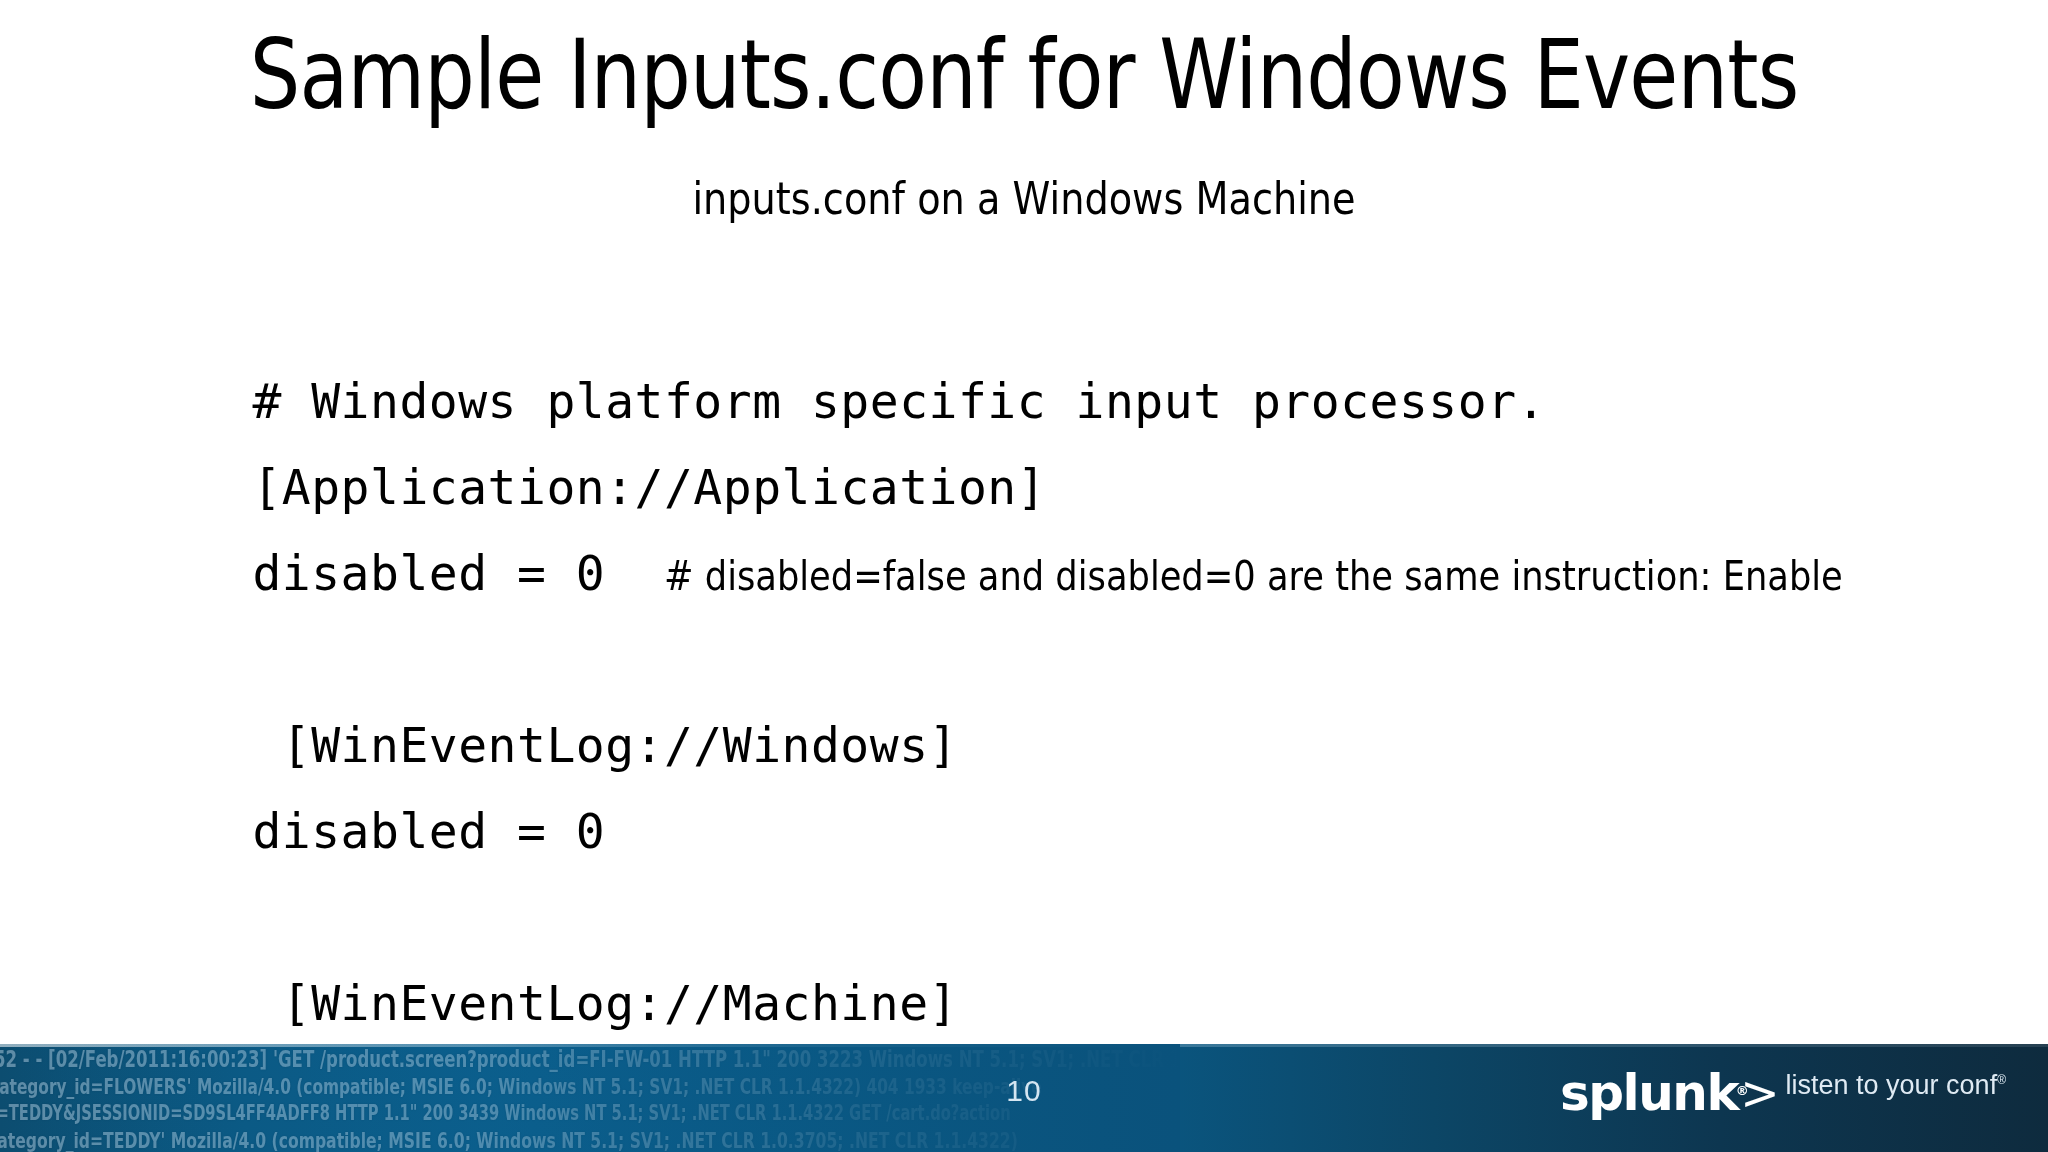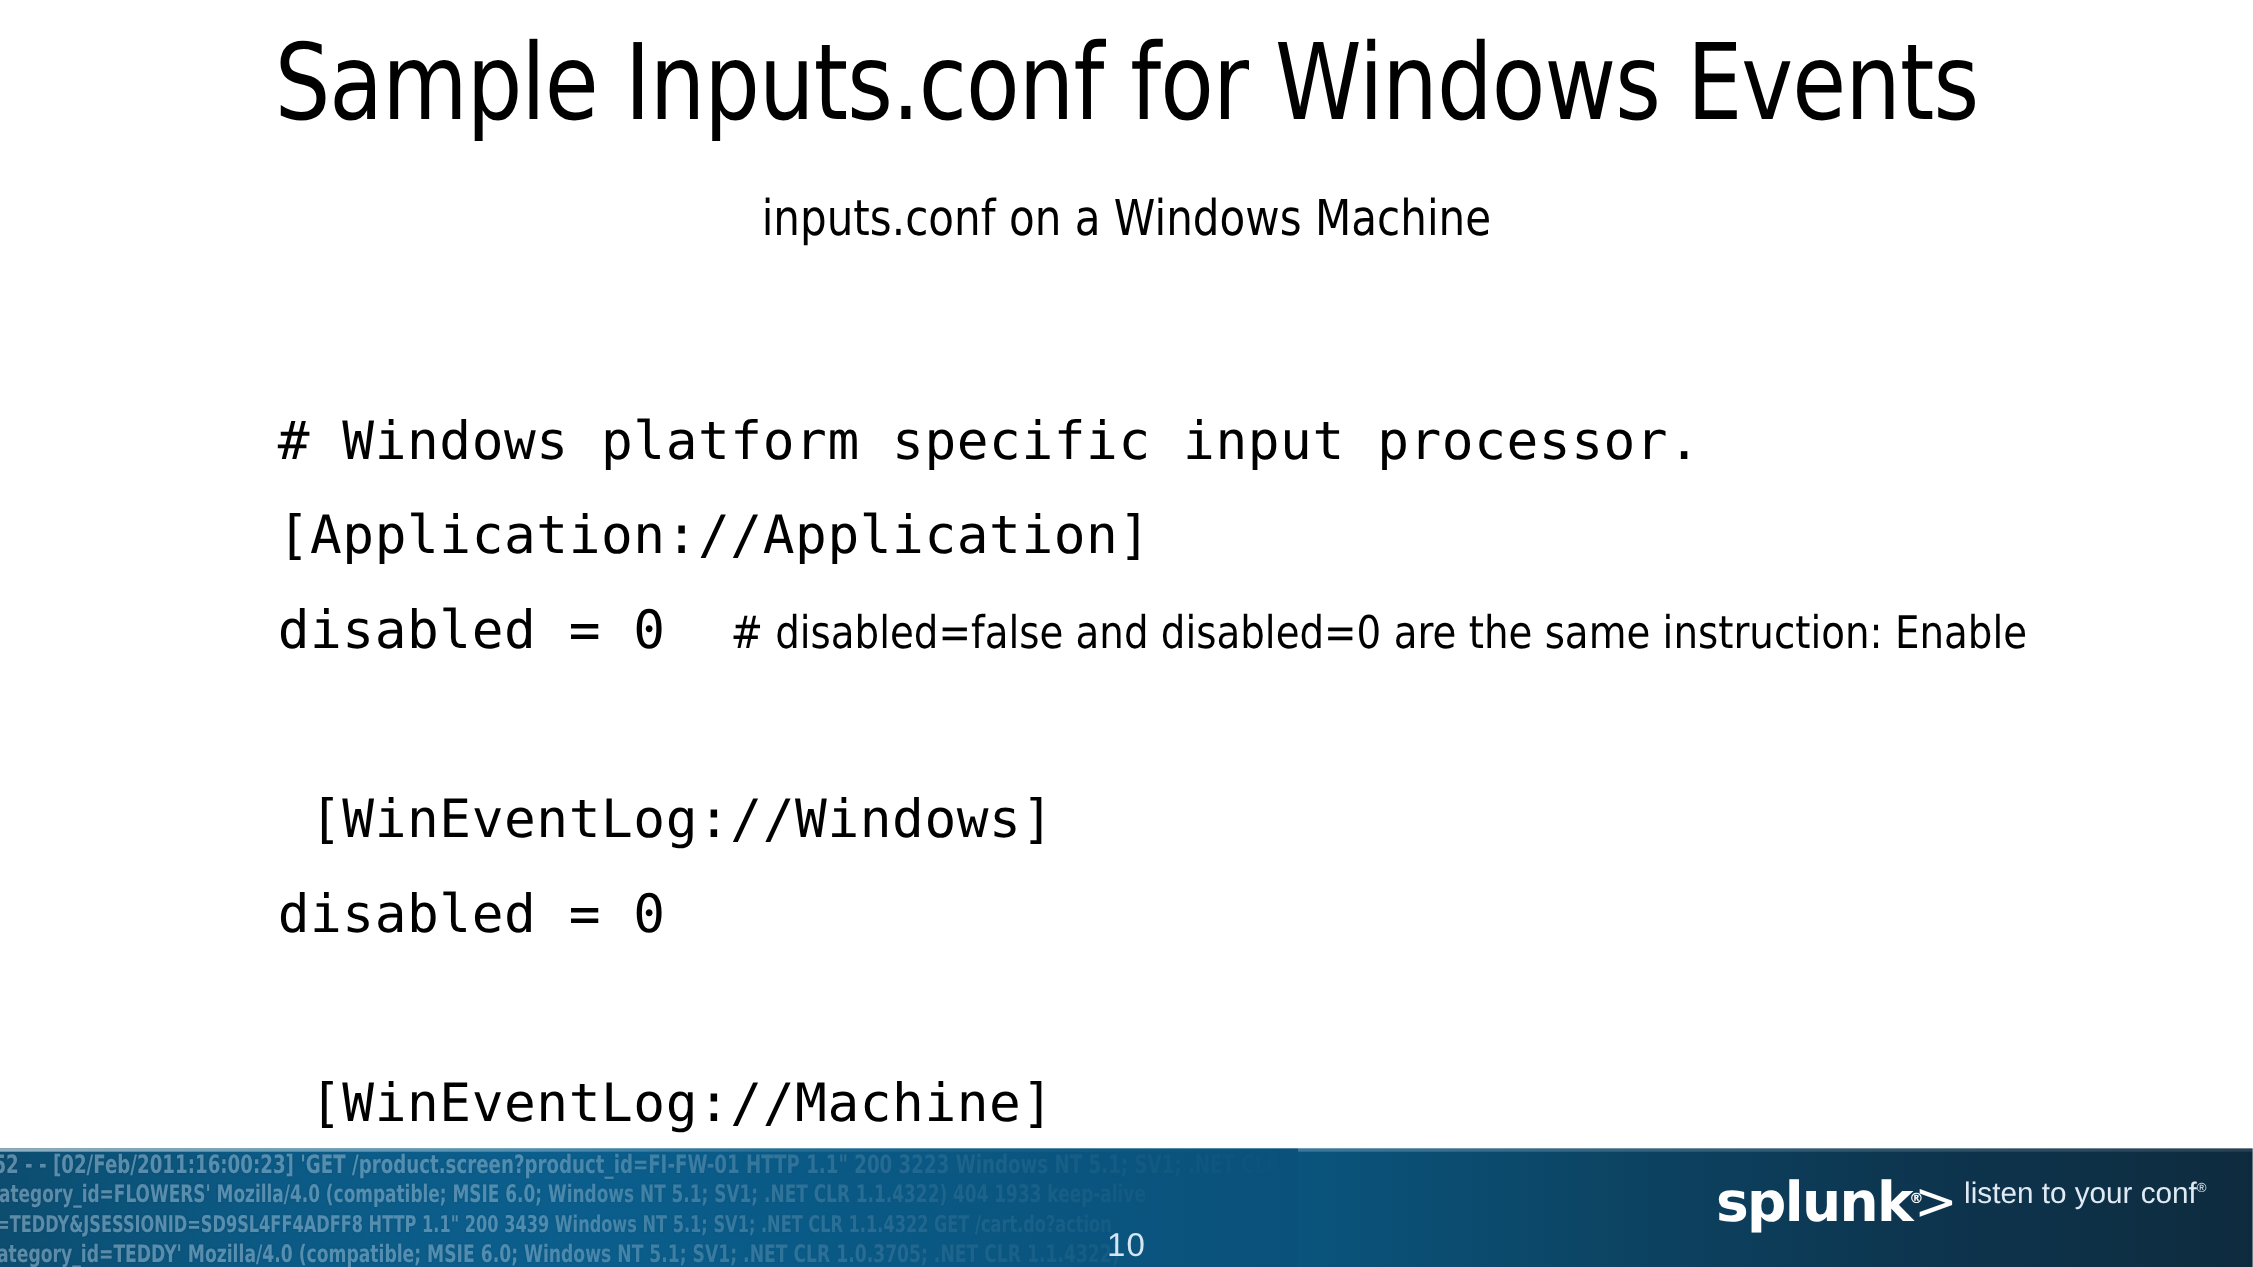--- a/index.html
+++ b/index.html
@@ -150,21 +150,20 @@
   .page-number {
     position: absolute;
     left: 0;
     top: 30px;
     width: 2048px;
     text-align: center;
     font-family: "Liberation Sans", sans-serif;
     font-size: 30px;
     color: #d5e6f2;
     letter-spacing: 1px;
-    margin-top: 42px;
   }
 
   
   .splunk-logo {
     position: absolute;
     right: 42px;
     top: 24px;
     display: flex;
     align-items: flex-start;
     height: 56px;

